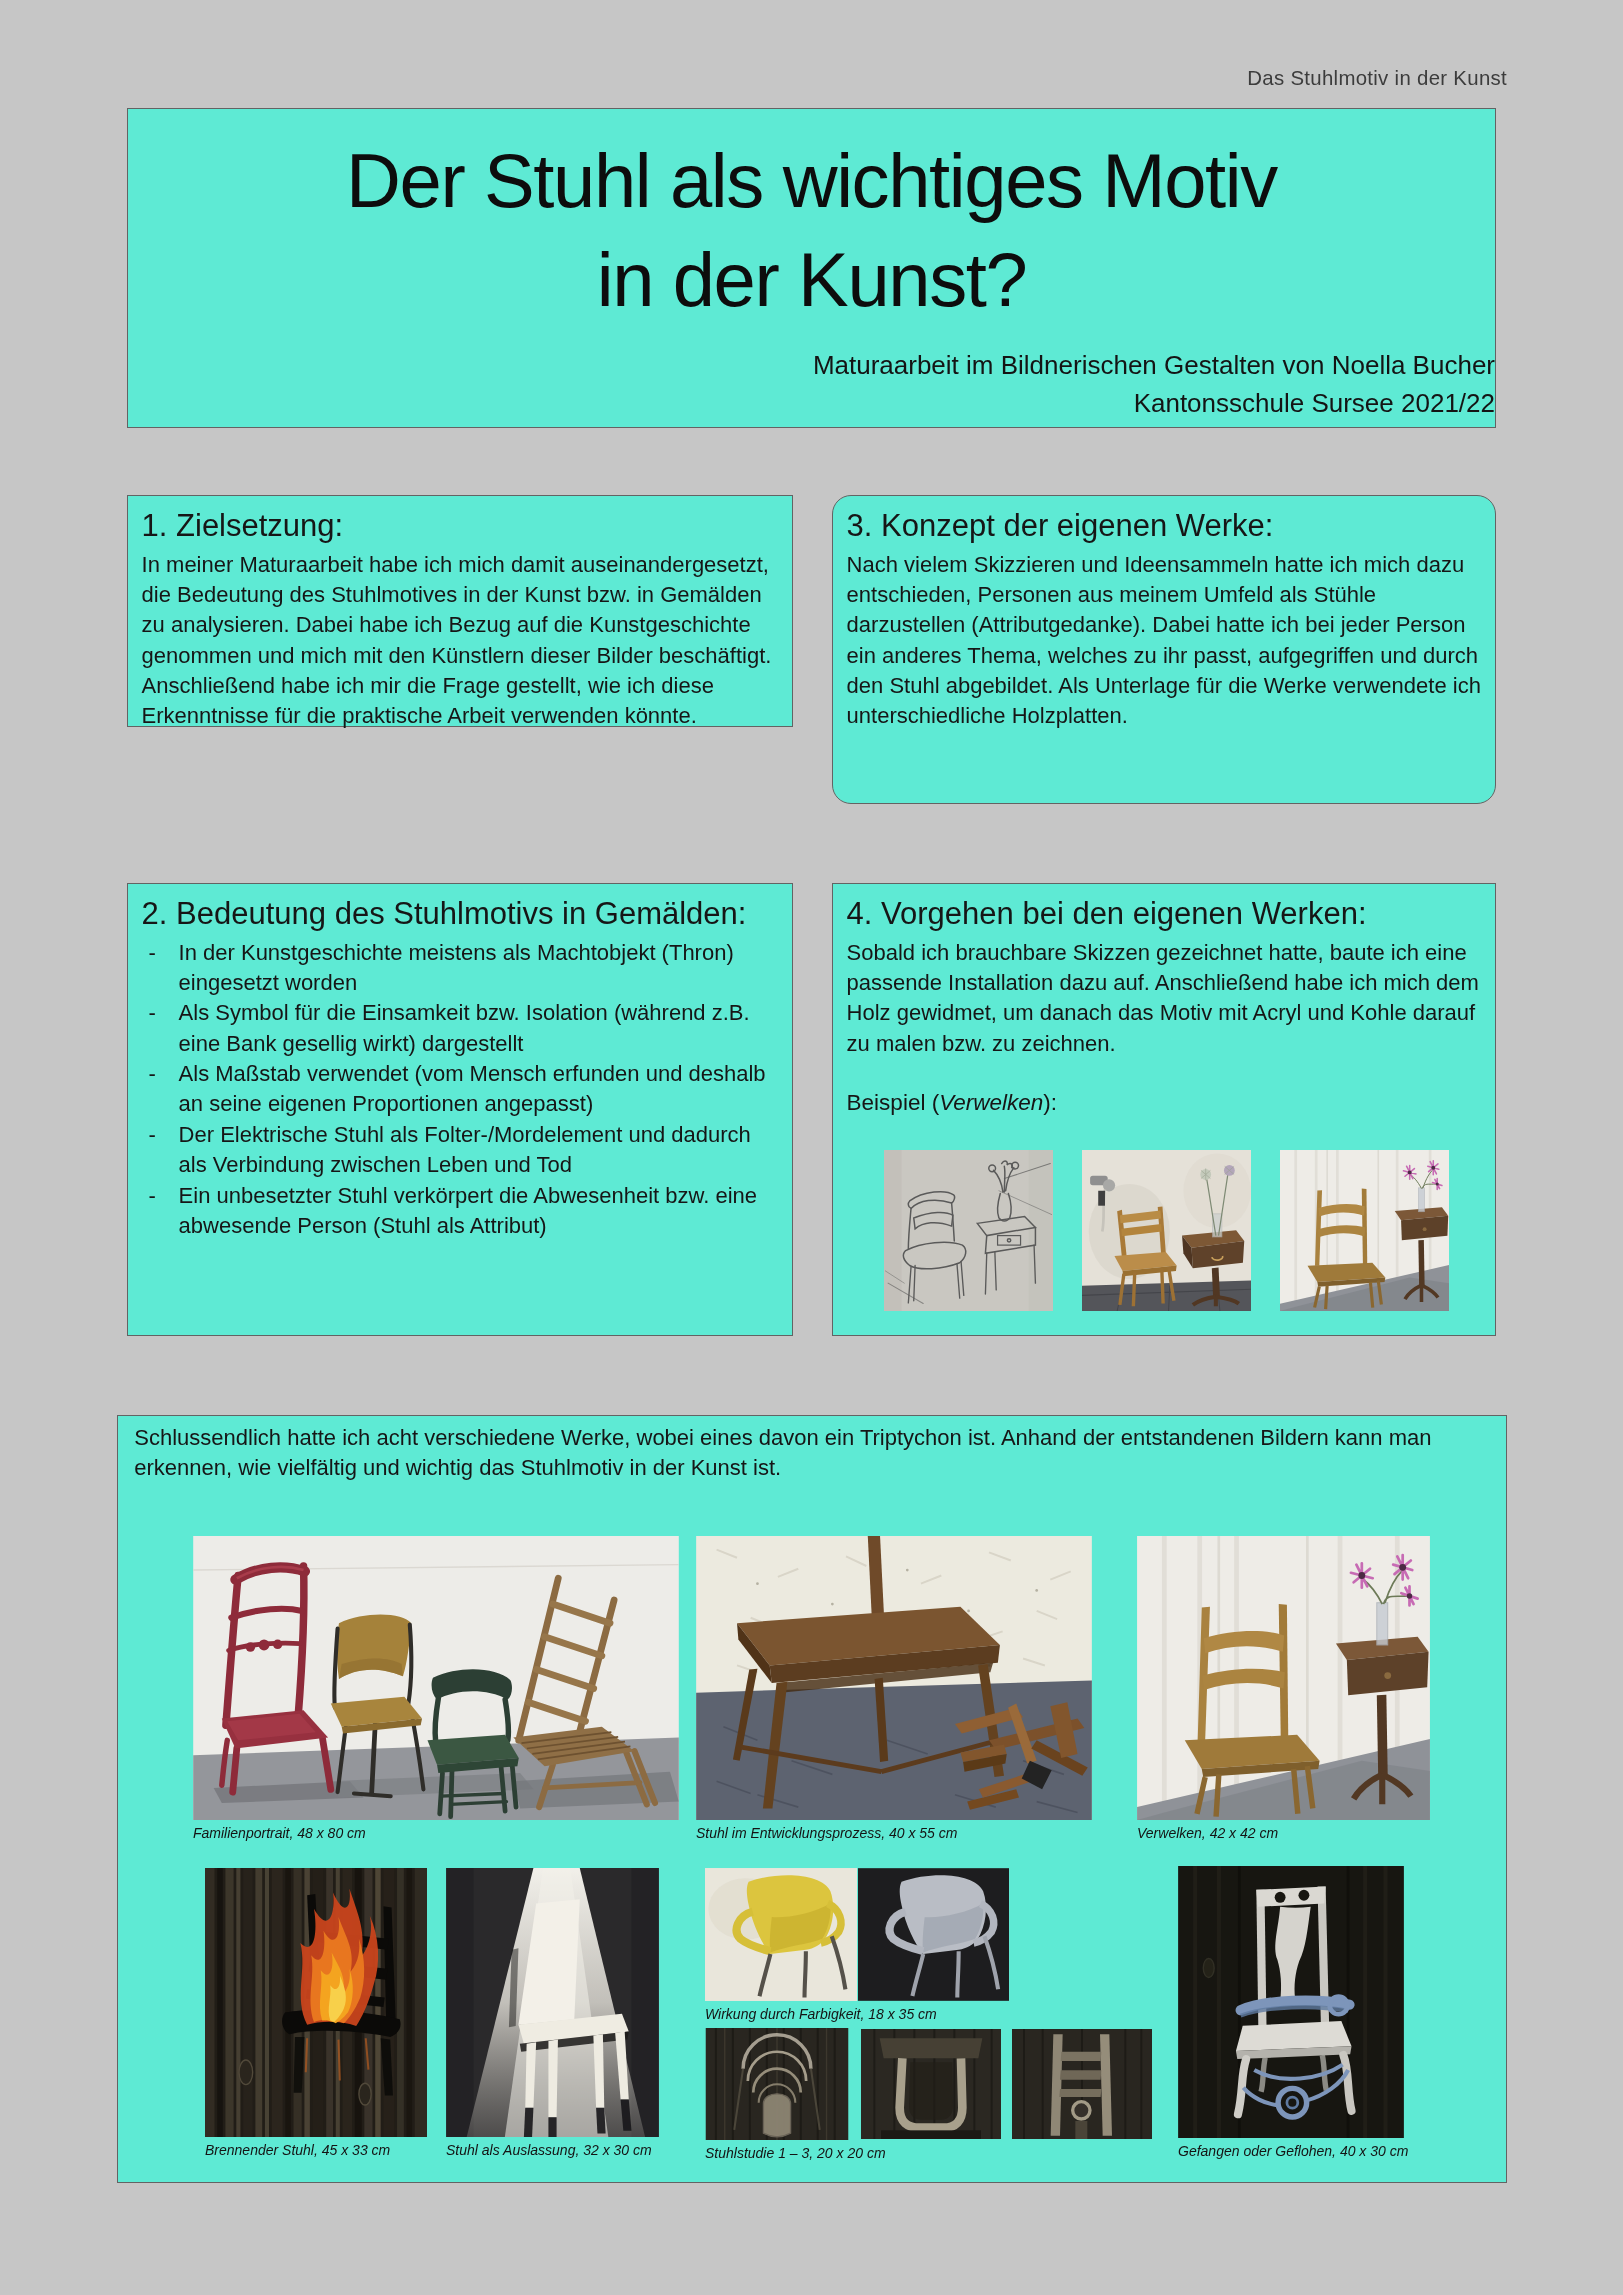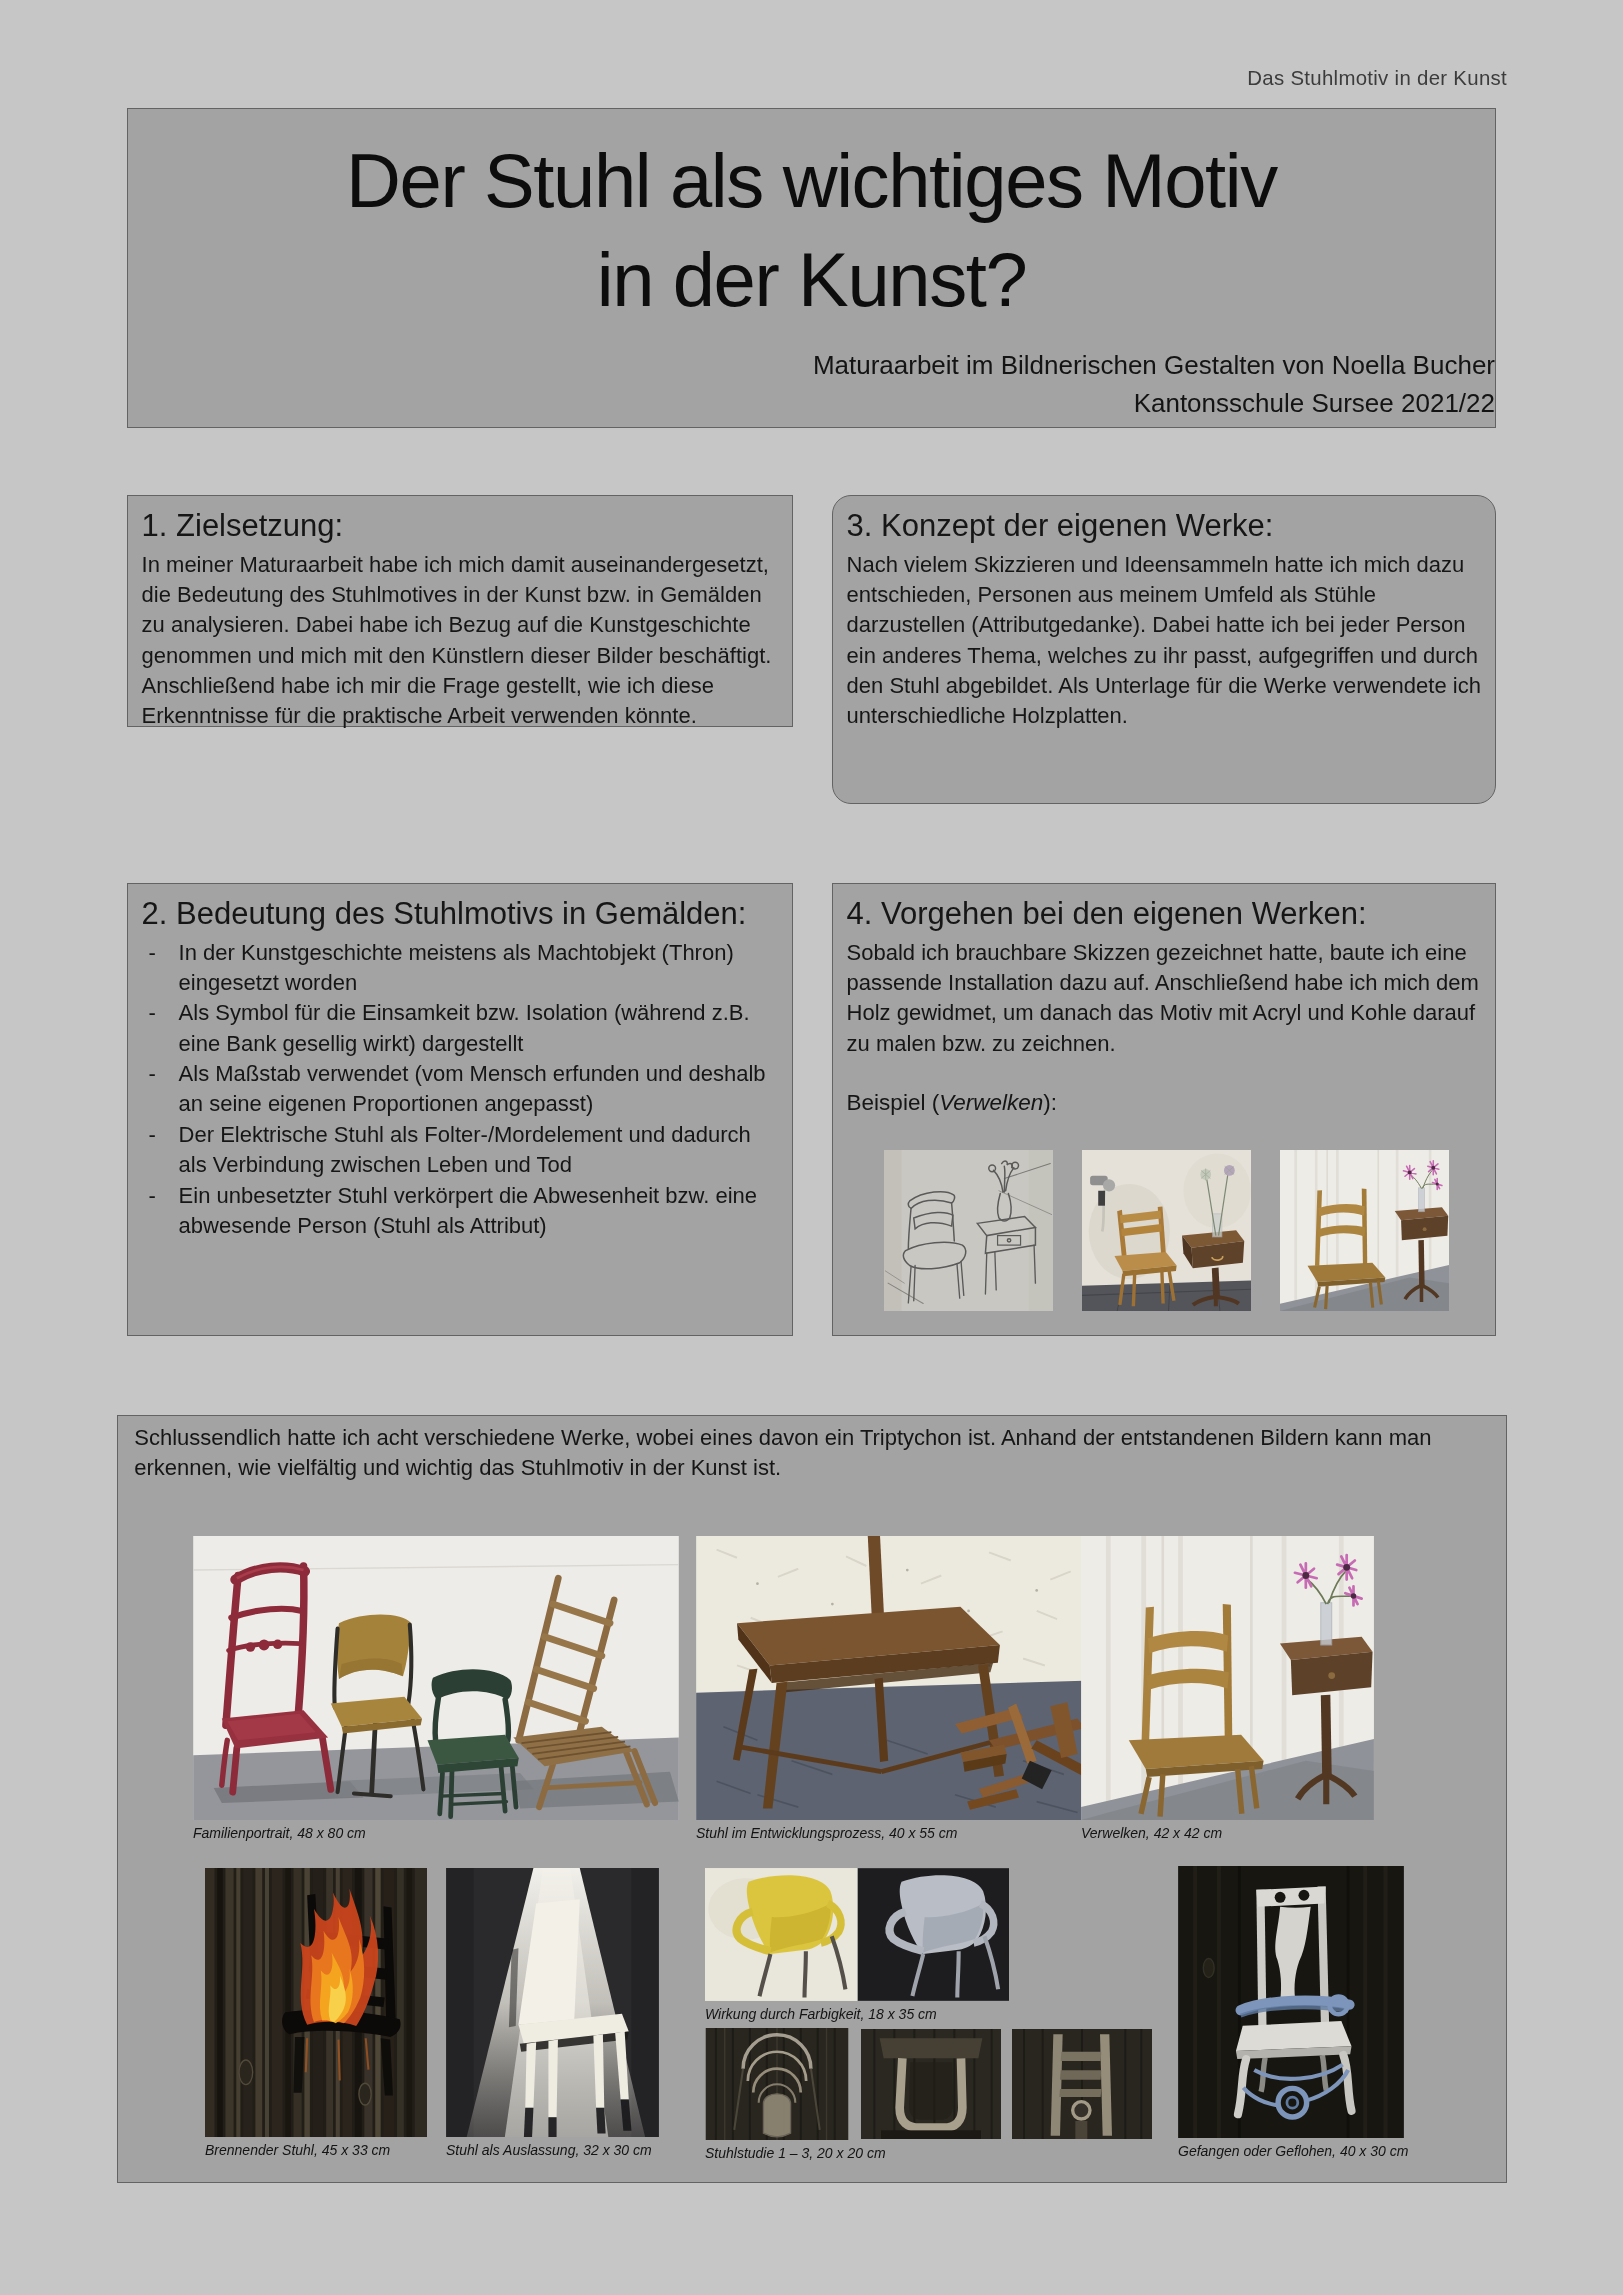--- a/index.html
+++ b/index.html
@@ -8,21 +8,21 @@
     background:#c6c6c6;
     font-family:"Liberation Sans",sans-serif;
     color:#161616;
     overflow:hidden;
   }
   .header-note{
     position:absolute;top:67px;right:117px;
     font-size:20.4px;color:#3c3c3c;letter-spacing:0.3px;
   }
   .panel{
-    position:absolute;background:#a3a3a3;border:1.4px solid #636363;
+    position:absolute;background:#5eead4;border:1.4px solid #636363;
     box-sizing:border-box;
   }
   .title-box{left:127px;top:108px;width:1369px;height:320px;text-align:center;padding-top:23px;}
   .title-line{font-size:76px;line-height:1.3;color:#0d0d0d;letter-spacing:-1.4px;}
   .subtitle{font-size:26px;line-height:1.45;margin-top:17.7px;color:#141414;text-align:right;}
   .p1{left:127px;top:495px;width:666px;height:232px;padding:5.4px 13.6px;}
   .p3{left:832px;top:495px;width:664px;height:309px;padding:5.4px 13.6px;border-radius:19px;}
   .p2{left:127px;top:883px;width:666px;height:453px;padding:5.4px 13.6px;}
   .p4{left:832px;top:883px;width:664px;height:453px;padding:5.4px 13.6px;}
   .p5{left:117px;top:1415px;width:1390px;height:768px;padding:4.1px 16.3px;}
@@ -294,21 +294,21 @@
       <polygon points="388,318 452,306 456,320 392,332" fill="#82562d"></polygon>
       <polygon points="392,332 456,320 454,334 394,346" fill="#5b3a17"></polygon>
       <polygon points="520,250 545,244 560,320 536,326" fill="#82562d"></polygon>
       <polygon points="398,390 470,372 474,384 402,402" fill="#74491f"></polygon>
       <polygon points="415,372 500,344 506,356 421,384" fill="#8a5a30"></polygon>
       <polygon points="490,330 522,344 508,372 478,356" fill="#232323"></polygon>
     </svg>
     <figcaption>Stuhl im Entwicklungsprozess, 40 x 55 cm</figcaption>
   </figure>
 
-  <figure style="left:943px;top:120px;padding-left:20px;">
+  <figure style="left:999px;top:120px;padding-left:20px;">
     <svg width="293" height="284" viewBox="0 0 430 417">
       <rect width="430" height="417" fill="#eeece7"></rect>
       <path d="M40,0 L40,417 M92,0 L92,417 M146,0 L146,417 M298,0 L298,417 M382,0 L382,417" stroke="#e0ddd6" stroke-width="7" opacity="0.9"></path>
       <path d="M120,0 L120,417 M250,0 L250,417" stroke="#d9d6ce" stroke-width="4" opacity="0.8"></path>
       <polygon points="0,398 430,298 430,417 0,417" fill="#8f9298"></polygon>
       <polygon points="40,406 330,330 430,345 430,417 0,417" fill="#7c7f85" opacity="0.55"></polygon>
       <polygon points="95,105 107,104 100,300 89,300" fill="#a9823f"></polygon>
       <polygon points="208,100 220,101 222,300 211,300" fill="#a27b39"></polygon>
       <path d="M98,150 C140,138 185,136 216,146 L214,170 C176,158 136,160 100,172 Z" fill="#b08844"></path>
       <path d="M96,205 C140,193 182,192 217,200 L215,224 C178,212 136,214 98,226 Z" fill="#ab8440"></path>

